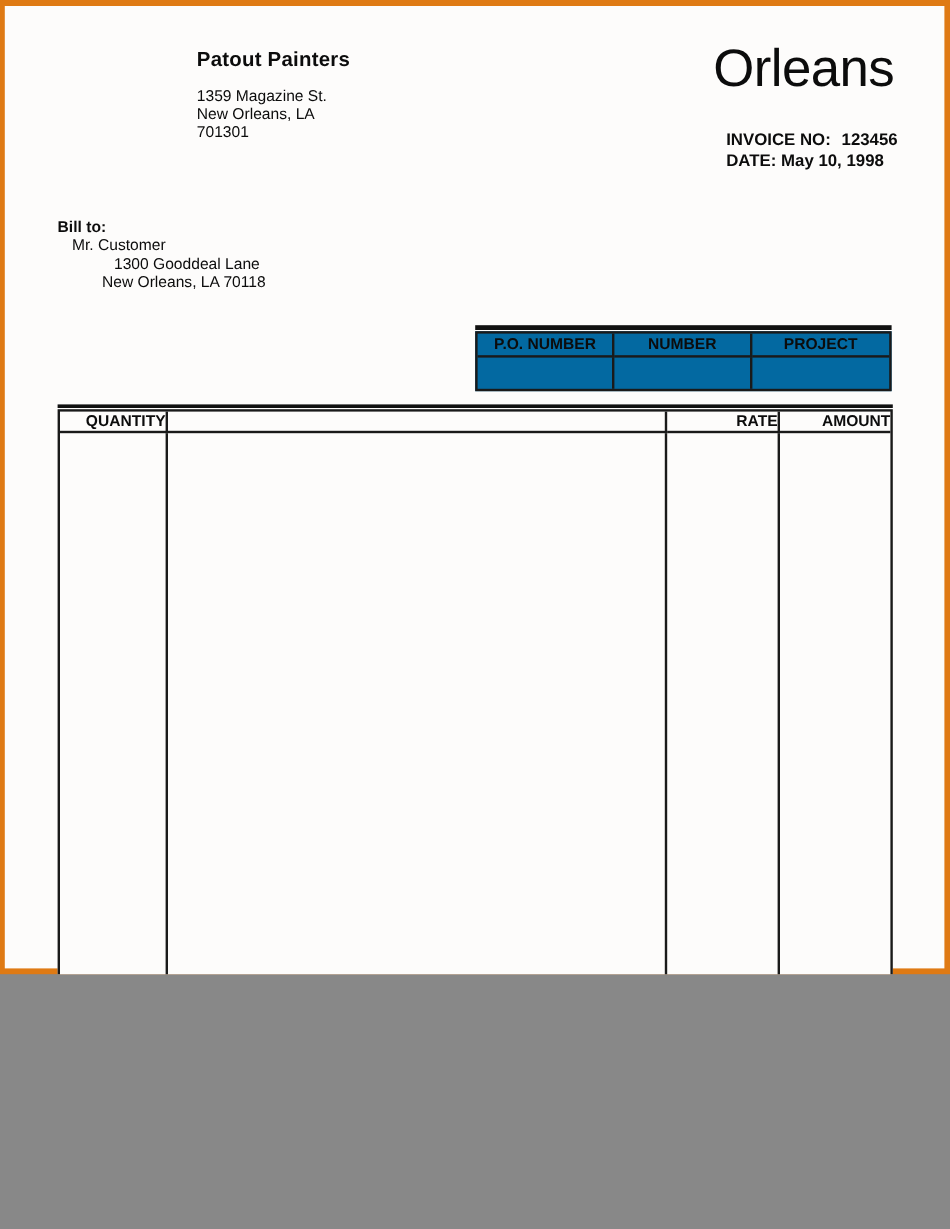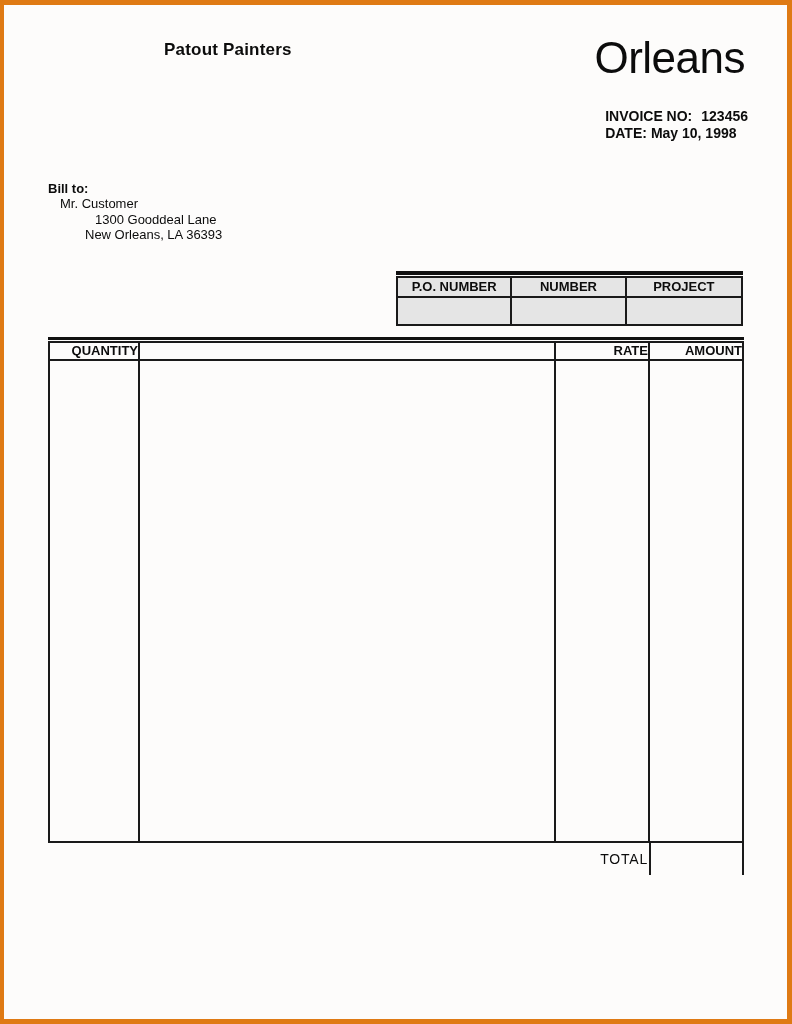--- a/index.html
+++ b/index.html
@@ -1,17 +1,17 @@
 <!DOCTYPE html>
 <html><head>
 <meta charset="utf-8">
 <style>
   html,body { margin:0; padding:0; background:#888; }
   .sheet {
-    position:relative; width:792px; height:1024px;
+    position:relative; width:792px; height:812px;
     background:#df7a14; overflow:hidden;
     font-family:"Liberation Sans", "DejaVu Sans", sans-serif;
     color:#0c0c0c;
   }
   .page-bg { position:absolute; left:4px; top:5px; right:5px; bottom:5px; background:#fdfcfb; }
 
   
   .company-name { position:absolute; left:164px; top:40px; font-size:17px; font-weight:bold; letter-spacing:.2px; }
   .company-address { position:absolute; left:164px; top:72px; font-size:13px; line-height:15px; }
   .doc-title { position:absolute; top:33px; right:47px; font-size:44px; font-weight:400; letter-spacing:-.5px; }
@@ -22,21 +22,21 @@
   
   .billto { position:absolute; left:0; top:181px; font-size:13px; line-height:15.4px; }
   .billto-label { margin-left:48px; font-weight:bold; }
   .billto .l1 { margin-left:60px; }
   .billto .l2 { margin-left:95px; }
   .billto .l3 { margin-left:85px; }
 
   
   .po-table { position:absolute; left:396px; top:271px; width:347px; }
   .rule-thick { height:4px; background:#111; }
-  .po-grid { margin-top:1px; display:grid; grid-template-columns:1fr 1fr 1fr; border:2px solid #1a1a1a; background:#e5e5e5; }
+  .po-grid { margin-top:1px; display:grid; grid-template-columns:1fr 1fr 1fr; border:2px solid #1a1a1a; background:#0369a1; }
   .po-h { height:18px; line-height:18px; text-align:center; font-size:13px; font-weight:bold;
           border-right:2px solid #1a1a1a; border-bottom:2px solid #1a1a1a; }
   .po-h.last { border-right:none; }
   .po-c { height:26px; border-right:2px solid #1a1a1a; }
   .po-c.last { border-right:none; }
 
   
   .items-table { position:absolute; left:48px; top:337px; width:696px; }
   .rule-thick3 { height:3px; background:#111; }
   .items-grid { margin-top:1px; display:grid; grid-template-columns:90px 416px 94px 1fr;
@@ -52,32 +52,37 @@
   .total-cell { position:absolute; left:601px; top:0; width:95px; height:32px; box-sizing:border-box;
                 border-left:2px solid #1a1a1a; border-right:2px solid #1a1a1a; }
 </style>
 </head>
 <body>
 
 <div class="sheet">
   <div class="page-bg"></div>
 
   <div class="company-name">Patout Painters</div>
+  <div class="company-address">
+    <div>1359 Magazine St.</div>
+    <div>New Orleans, LA</div>
+    <div>701301</div>
+  </div>
 
   <div class="doc-title">Orleans</div>
   <div class="meta">
     <div><span>INVOICE NO:</span><span class="gap2"></span><span>123456</span></div>
     <div><span>DATE:</span><span class="gap1"></span><span>May 10, 1998</span></div>
   </div>
 
   <div class="billto">
     <div class="billto-label">Bill to:</div>
     <div class="l1">Mr. Customer</div>
     <div class="l2">1300 Gooddeal Lane</div>
-    <div class="l3">New Orleans, LA 36393</div>
+    <div class="l3">New Orleans, LA 70118</div>
   </div>
 
   <div class="po-table">
     <div class="rule-thick"></div>
     <div class="po-grid">
       <div class="po-h">P.O. NUMBER</div>
       <div class="po-h">NUMBER</div>
       <div class="po-h last">PROJECT</div>
       <div class="po-c"></div>
       <div class="po-c"></div>

